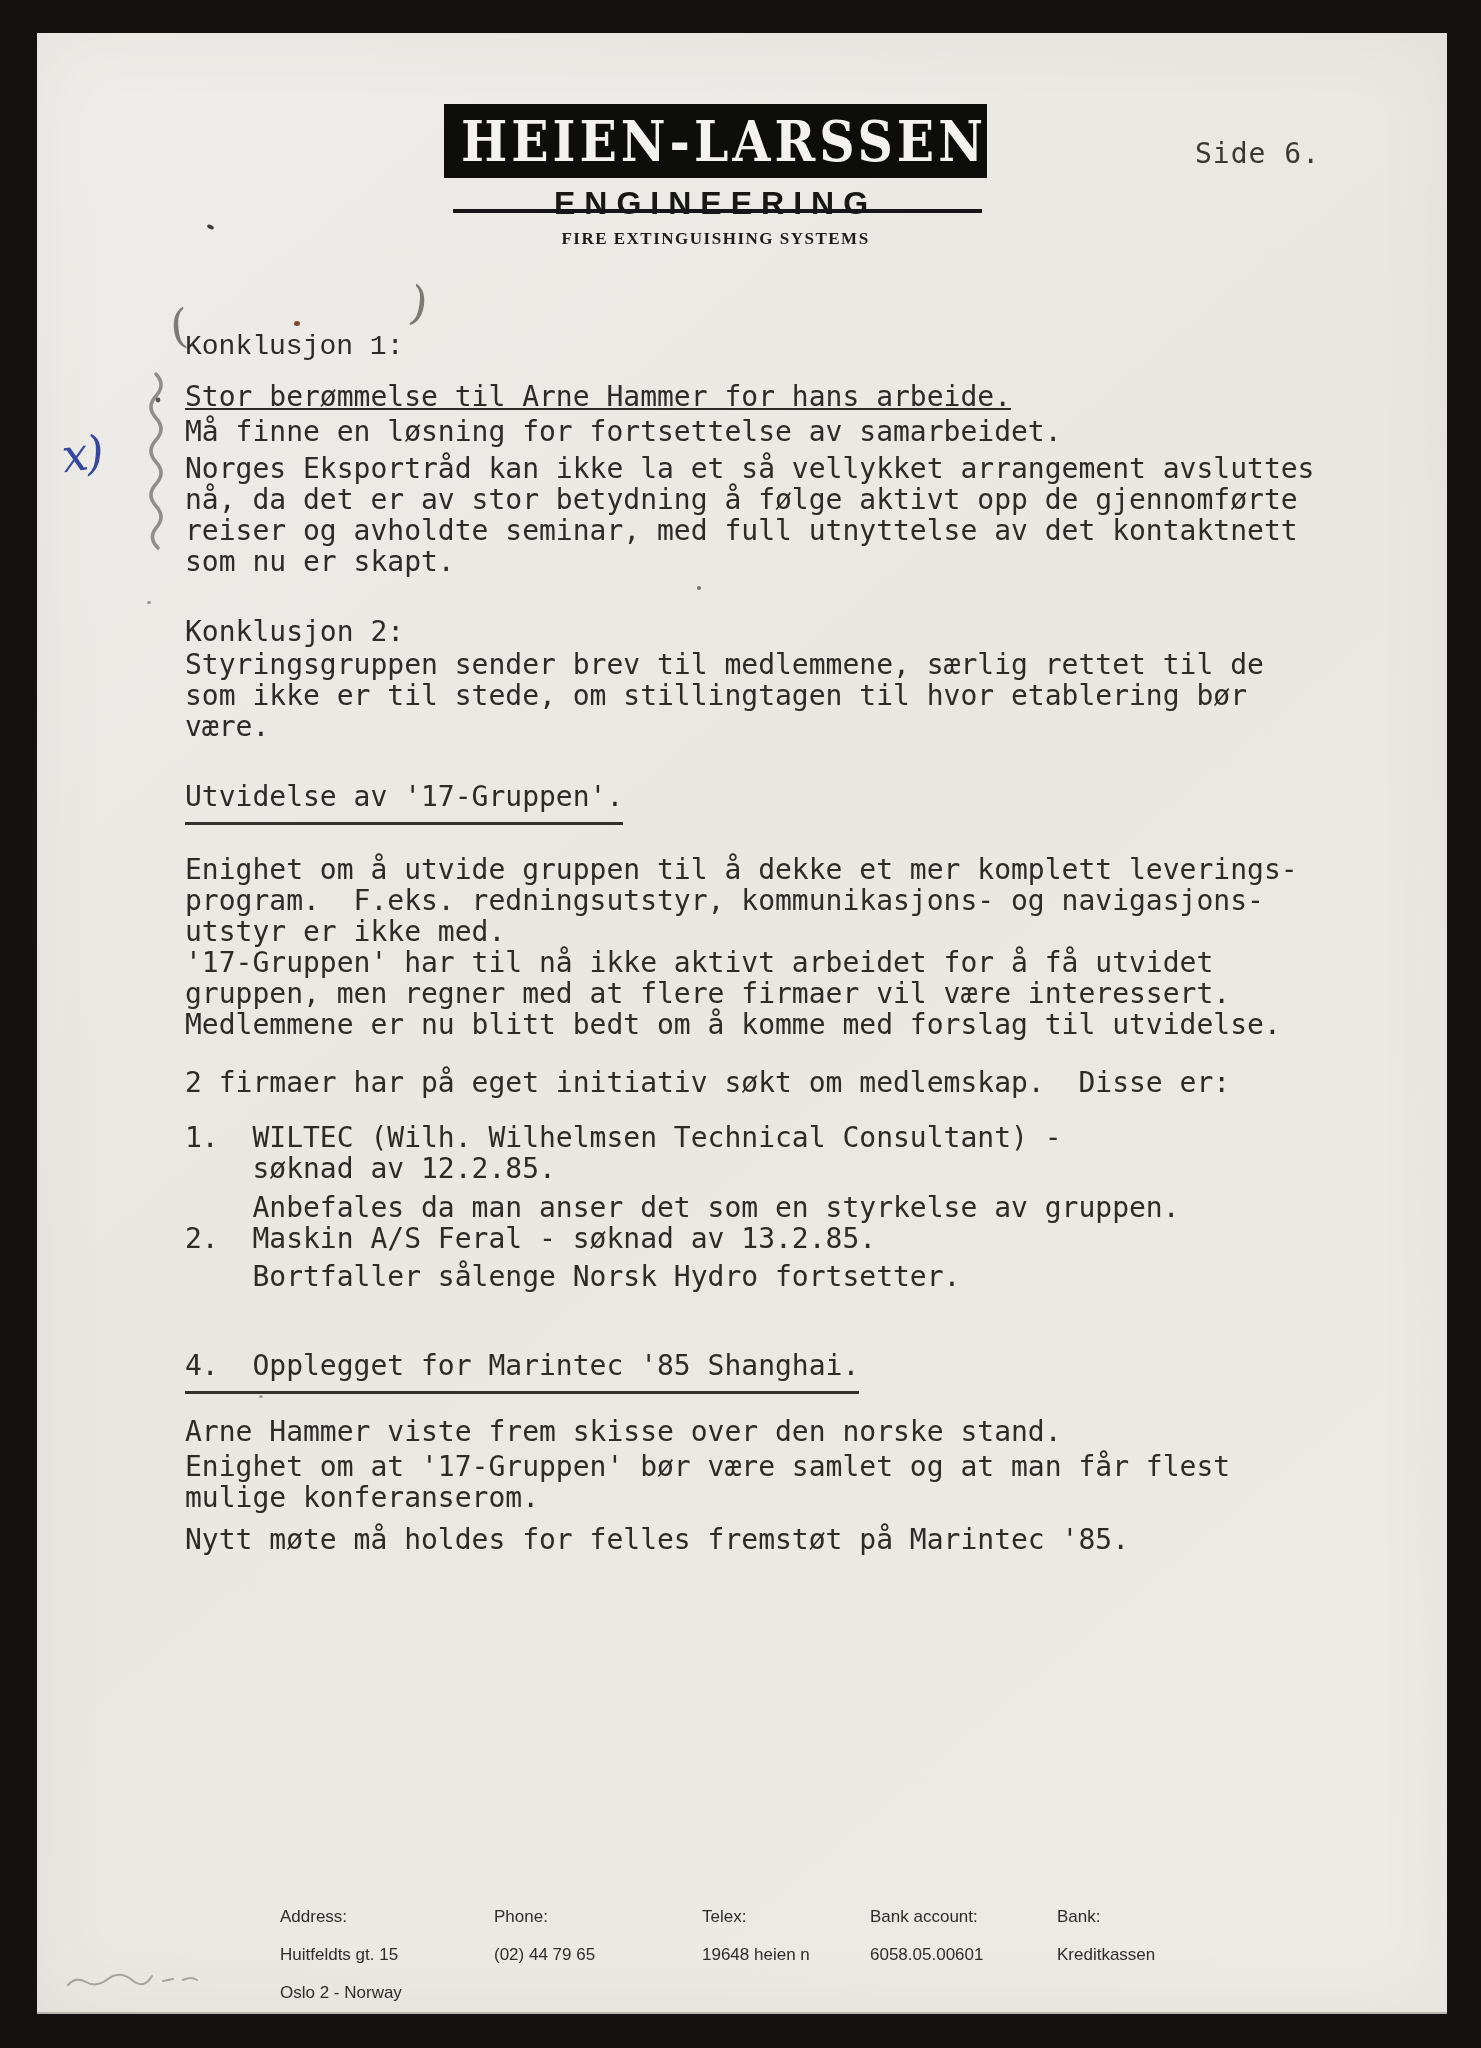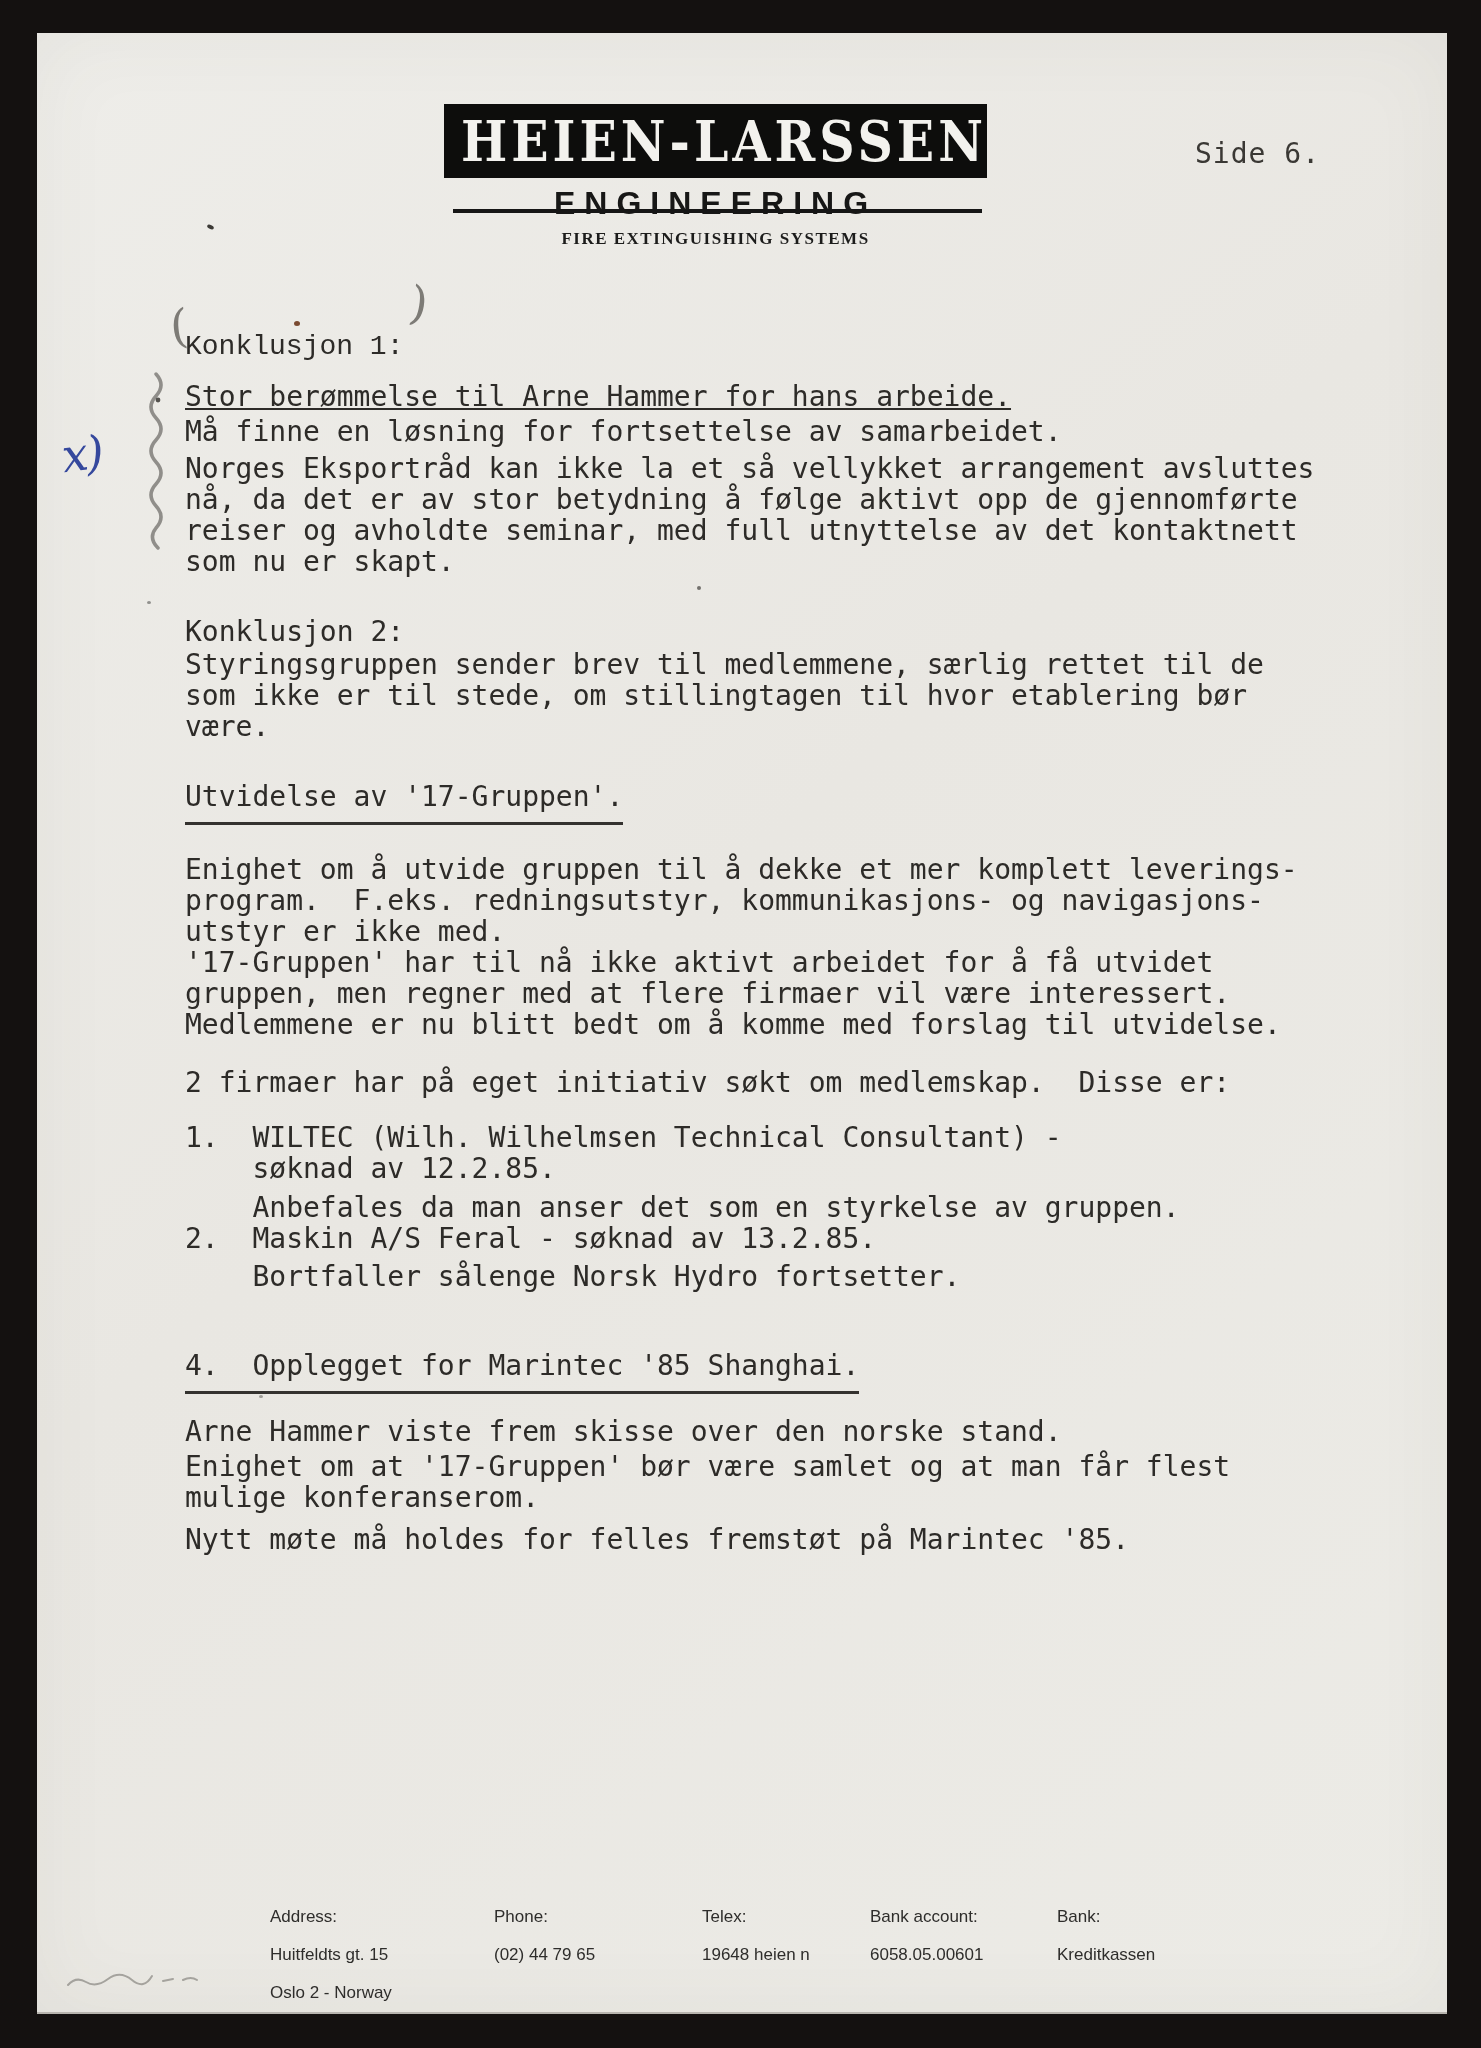--- a/index.html
+++ b/index.html
@@ -161,19 +161,19 @@
 
     <svg width="170" height="26" style="position:absolute; left:28px; top:1936px; opacity:0.55;" aria-hidden="true">
       <path d="M3,16 q8,-9 18,-3 t22,-3 t24,1 t20,-4 M98,12 l10,-2 M118,11 q8,-4 14,0" fill="none" stroke="#6f6d68" stroke-width="2" stroke-linecap="round"></path>
     </svg>
 
     <div class="speck" style="left:170px; top:192px; width:7px; height:4px; background:#3c3a36; transform:rotate(25deg);"></div>
     <div class="speck" style="left:257px; top:288px; width:6px; height:5px; background:#7a4a30;"></div>
     <div class="speck" style="left:110px; top:568px; width:4px; height:3px; background:#6a6a66; opacity:0.7;"></div>
     <div class="speck" style="left:660px; top:553px; width:4px; height:4px; background:#55534f; opacity:0.8;"></div>
     <div class="speck" style="left:222px; top:1362px; width:4px; height:3px; background:#6a6a66; opacity:0.6;"></div>
-  <div class="footer-col" style="left: 233px;"><div>Address:</div><div>Huitfeldts gt. 15</div><div>Oslo 2 - Norway</div></div>
+  <div class="footer-col" style="left: 243px;"><div>Address:</div><div>Huitfeldts gt. 15</div><div>Oslo 2 - Norway</div></div>
       <div class="footer-col" style="left: 457px;"><div>Phone:</div><div>(02) 44 79 65</div></div>
       <div class="footer-col" style="left: 665px;"><div>Telex:</div><div>19648 heien n</div></div>
       <div class="footer-col" style="left: 833px;"><div>Bank account:</div><div>6058.05.00601</div></div>
       <div class="footer-col" style="left: 1020px;"><div>Bank:</div><div>Kreditkassen</div></div>
     </div>
 </div>
 
 </body></html>

